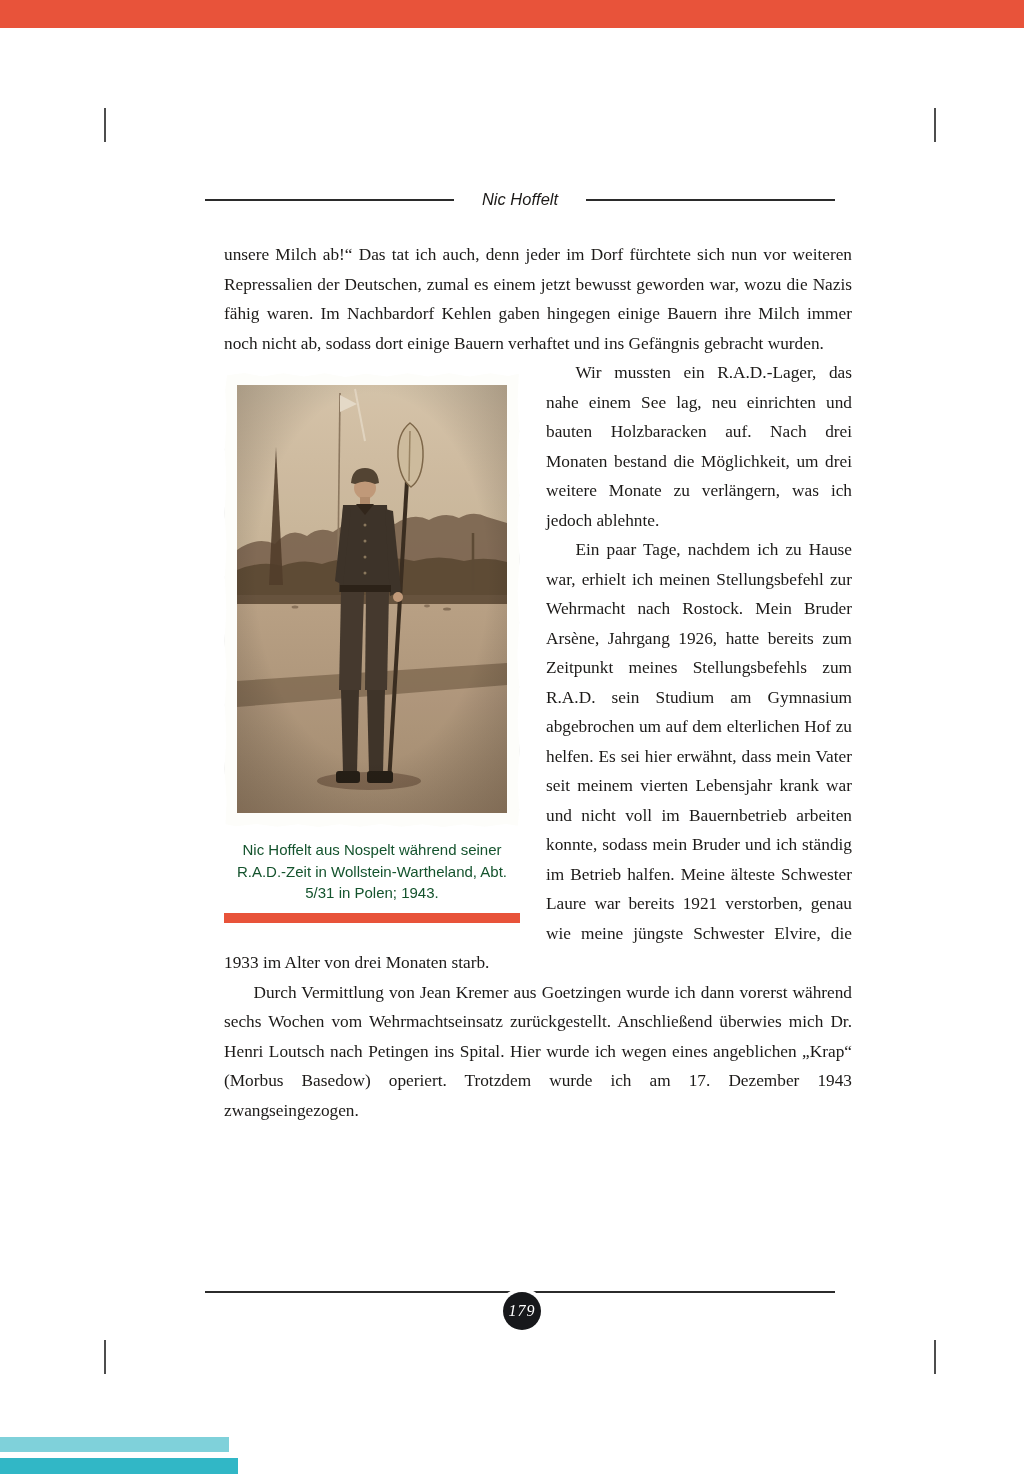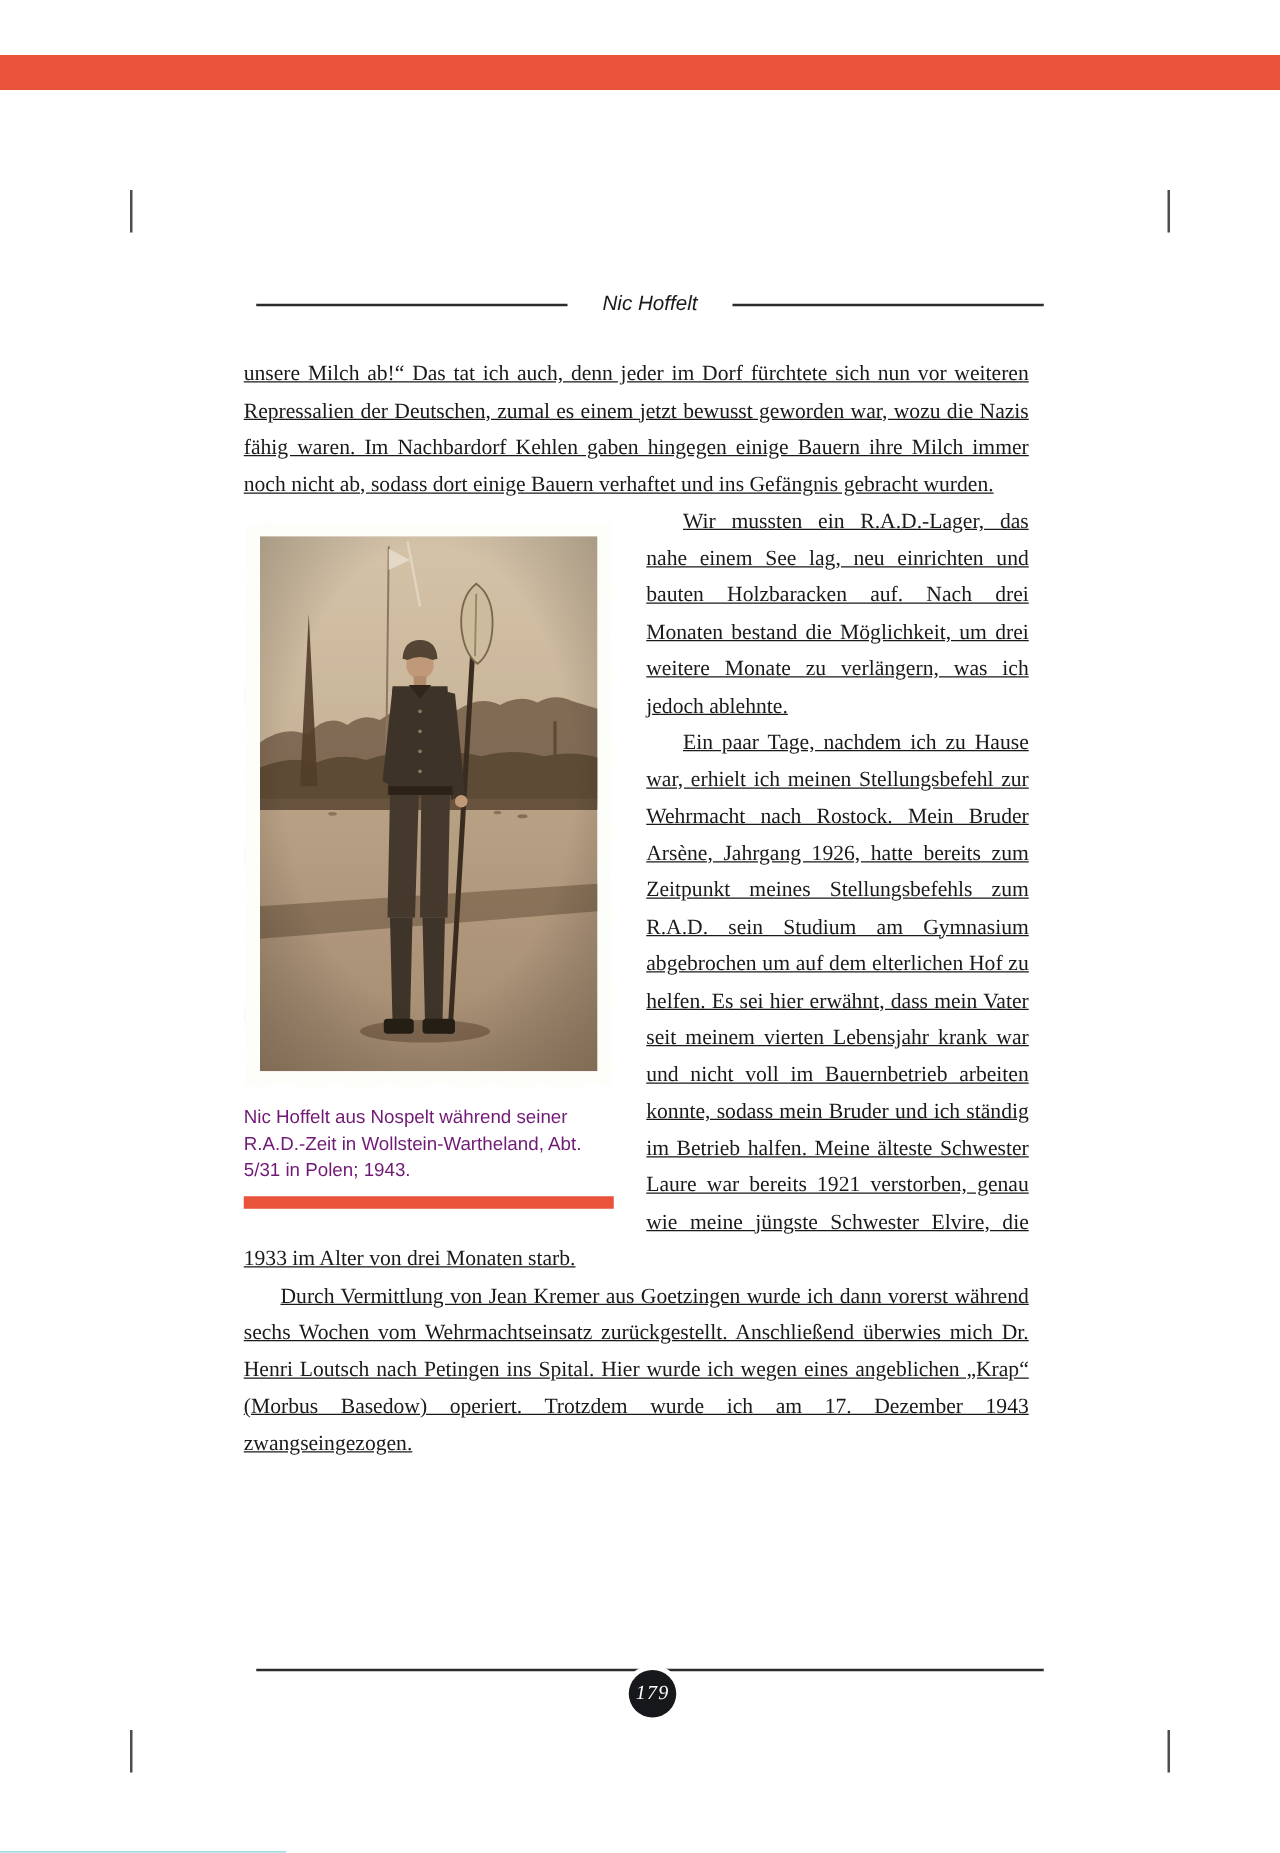--- a/index.html
+++ b/index.html
@@ -1,21 +1,21 @@
 <!DOCTYPE html>
 <html lang="de" style="--accent-red: #e8533a; --accent-cyan-light: #7fd1da; --accent-cyan-dark: #31b7c6; --text: #1c1a18;"><head>
 <meta charset="utf-8">
 <style>
   html,body{margin:0;padding:0;}
   body{
     width:1024px;height:1482px;position:relative;overflow:hidden;
     background:#ffffff;color:#1c1a18;
     font-family:"Liberation Serif", serif;
   }
-  .page{position:absolute;inset:0;background:#ffffff;margin-top:44px;}
+  .page{position:absolute;inset:0;background:#ffffff;}
 
   
   .top-bar{position:absolute;left:0;top:0;width:1024px;height:28px;background:var(--accent-red,#e8533a);}
   .cyan-bar-1{position:absolute;left:0;top:1437px;width:229px;height:15px;background:var(--accent-cyan-light,#7fd1da);}
   .cyan-bar-2{position:absolute;left:0;top:1458px;width:238px;height:16px;background:var(--accent-cyan-dark,#31b7c6);}
 
   
   .crop{position:absolute;background:#4d4d4d;}
   .crop.v{width:2px;height:34px;}
 
@@ -25,41 +25,41 @@
     display:flex;align-items:center;gap:28px;
   }
   .running-header .rule{flex:1;height:2px;background:#2b2b2b;}
   .running-header .title{
     font-family:"Liberation Sans", sans-serif;font-style:italic;
     font-size:16.5px;white-space:nowrap;color:#1c1a18;
   }
 
   
   .content{
-    position:absolute;left:195px;top:240px;width:628px;
+    position:absolute;left:224px;top:240px;width:628px;
     font-size:17.3px;line-height:29.5px;text-align:justify;
-    hyphens:auto;text-decoration:underline;-webkit-hyphens:auto;
+    hyphens:auto;-webkit-hyphens:auto;
   }
   .content p{margin:0;}
   .content p.indent{text-indent:1.7em;}
 
   
   figure.photo-figure{
     float:left;width:296px;margin:14px 26px 6px 0;padding:0;
   }
   .photo-matte{
     background:#fdfdfa;padding:13px 13px 15px 13px;
     box-shadow:0 2px 7px rgba(0,0,0,0.28);
     clip-path:polygon(1% 0.7%, 7% 0.2%, 13% 1%, 20% 0.3%, 27% 1%, 34% 0.3%, 41% 1.1%, 48% 0.4%, 55% 1%, 62% 0.3%, 69% 1%, 76% 0.3%, 83% 1%, 90% 0.3%, 96% 0.9%, 99.6% 0.4%, 99.2% 6%, 99.7% 13%, 99.1% 20%, 99.7% 27%, 99.2% 34%, 99.8% 41%, 99.2% 48%, 99.7% 55%, 99.1% 62%, 99.7% 69%, 99.2% 76%, 99.8% 83%, 99.2% 90%, 99.7% 96%, 99.3% 99.5%, 95% 99.1%, 88% 99.7%, 81% 99.2%, 74% 99.8%, 67% 99.2%, 60% 99.7%, 53% 99.1%, 46% 99.7%, 39% 99.2%, 32% 99.8%, 25% 99.2%, 18% 99.7%, 11% 99.1%, 4% 99.6%, 0.5% 99.2%, 0.9% 94%, 0.2% 87%, 0.8% 80%, 0.3% 73%, 0.9% 66%, 0.2% 59%, 0.8% 52%, 0.3% 45%, 0.9% 38%, 0.2% 31%, 0.8% 24%, 0.3% 17%, 0.9% 10%, 0.4% 4%);
   }
   .photo-matte svg{display:block;width:270px;height:428px;}
   figure.photo-figure figcaption{
     font-family:"Liberation Sans", sans-serif;
     font-size:15px;line-height:21.5px;margin-top:11px;
-    text-align:left;text-indent:0;color:#701a75;
+    text-align:center;text-indent:0;color:#14532d;
   }
   .caption-bar{width:296px;height:10px;margin-top:9px;background:var(--accent-red,#e8533a);}
 
   
   .footer-rule{position:absolute;left:205px;top:1291px;width:630px;height:2px;background:#2b2b2b;}
   .page-badge{
     position:absolute;left:503px;top:1292px;width:38px;height:38px;border-radius:50%;
     background:#17181b;box-shadow:0 0 0 4px #ffffff;
     display:flex;align-items:center;justify-content:center;
   }

